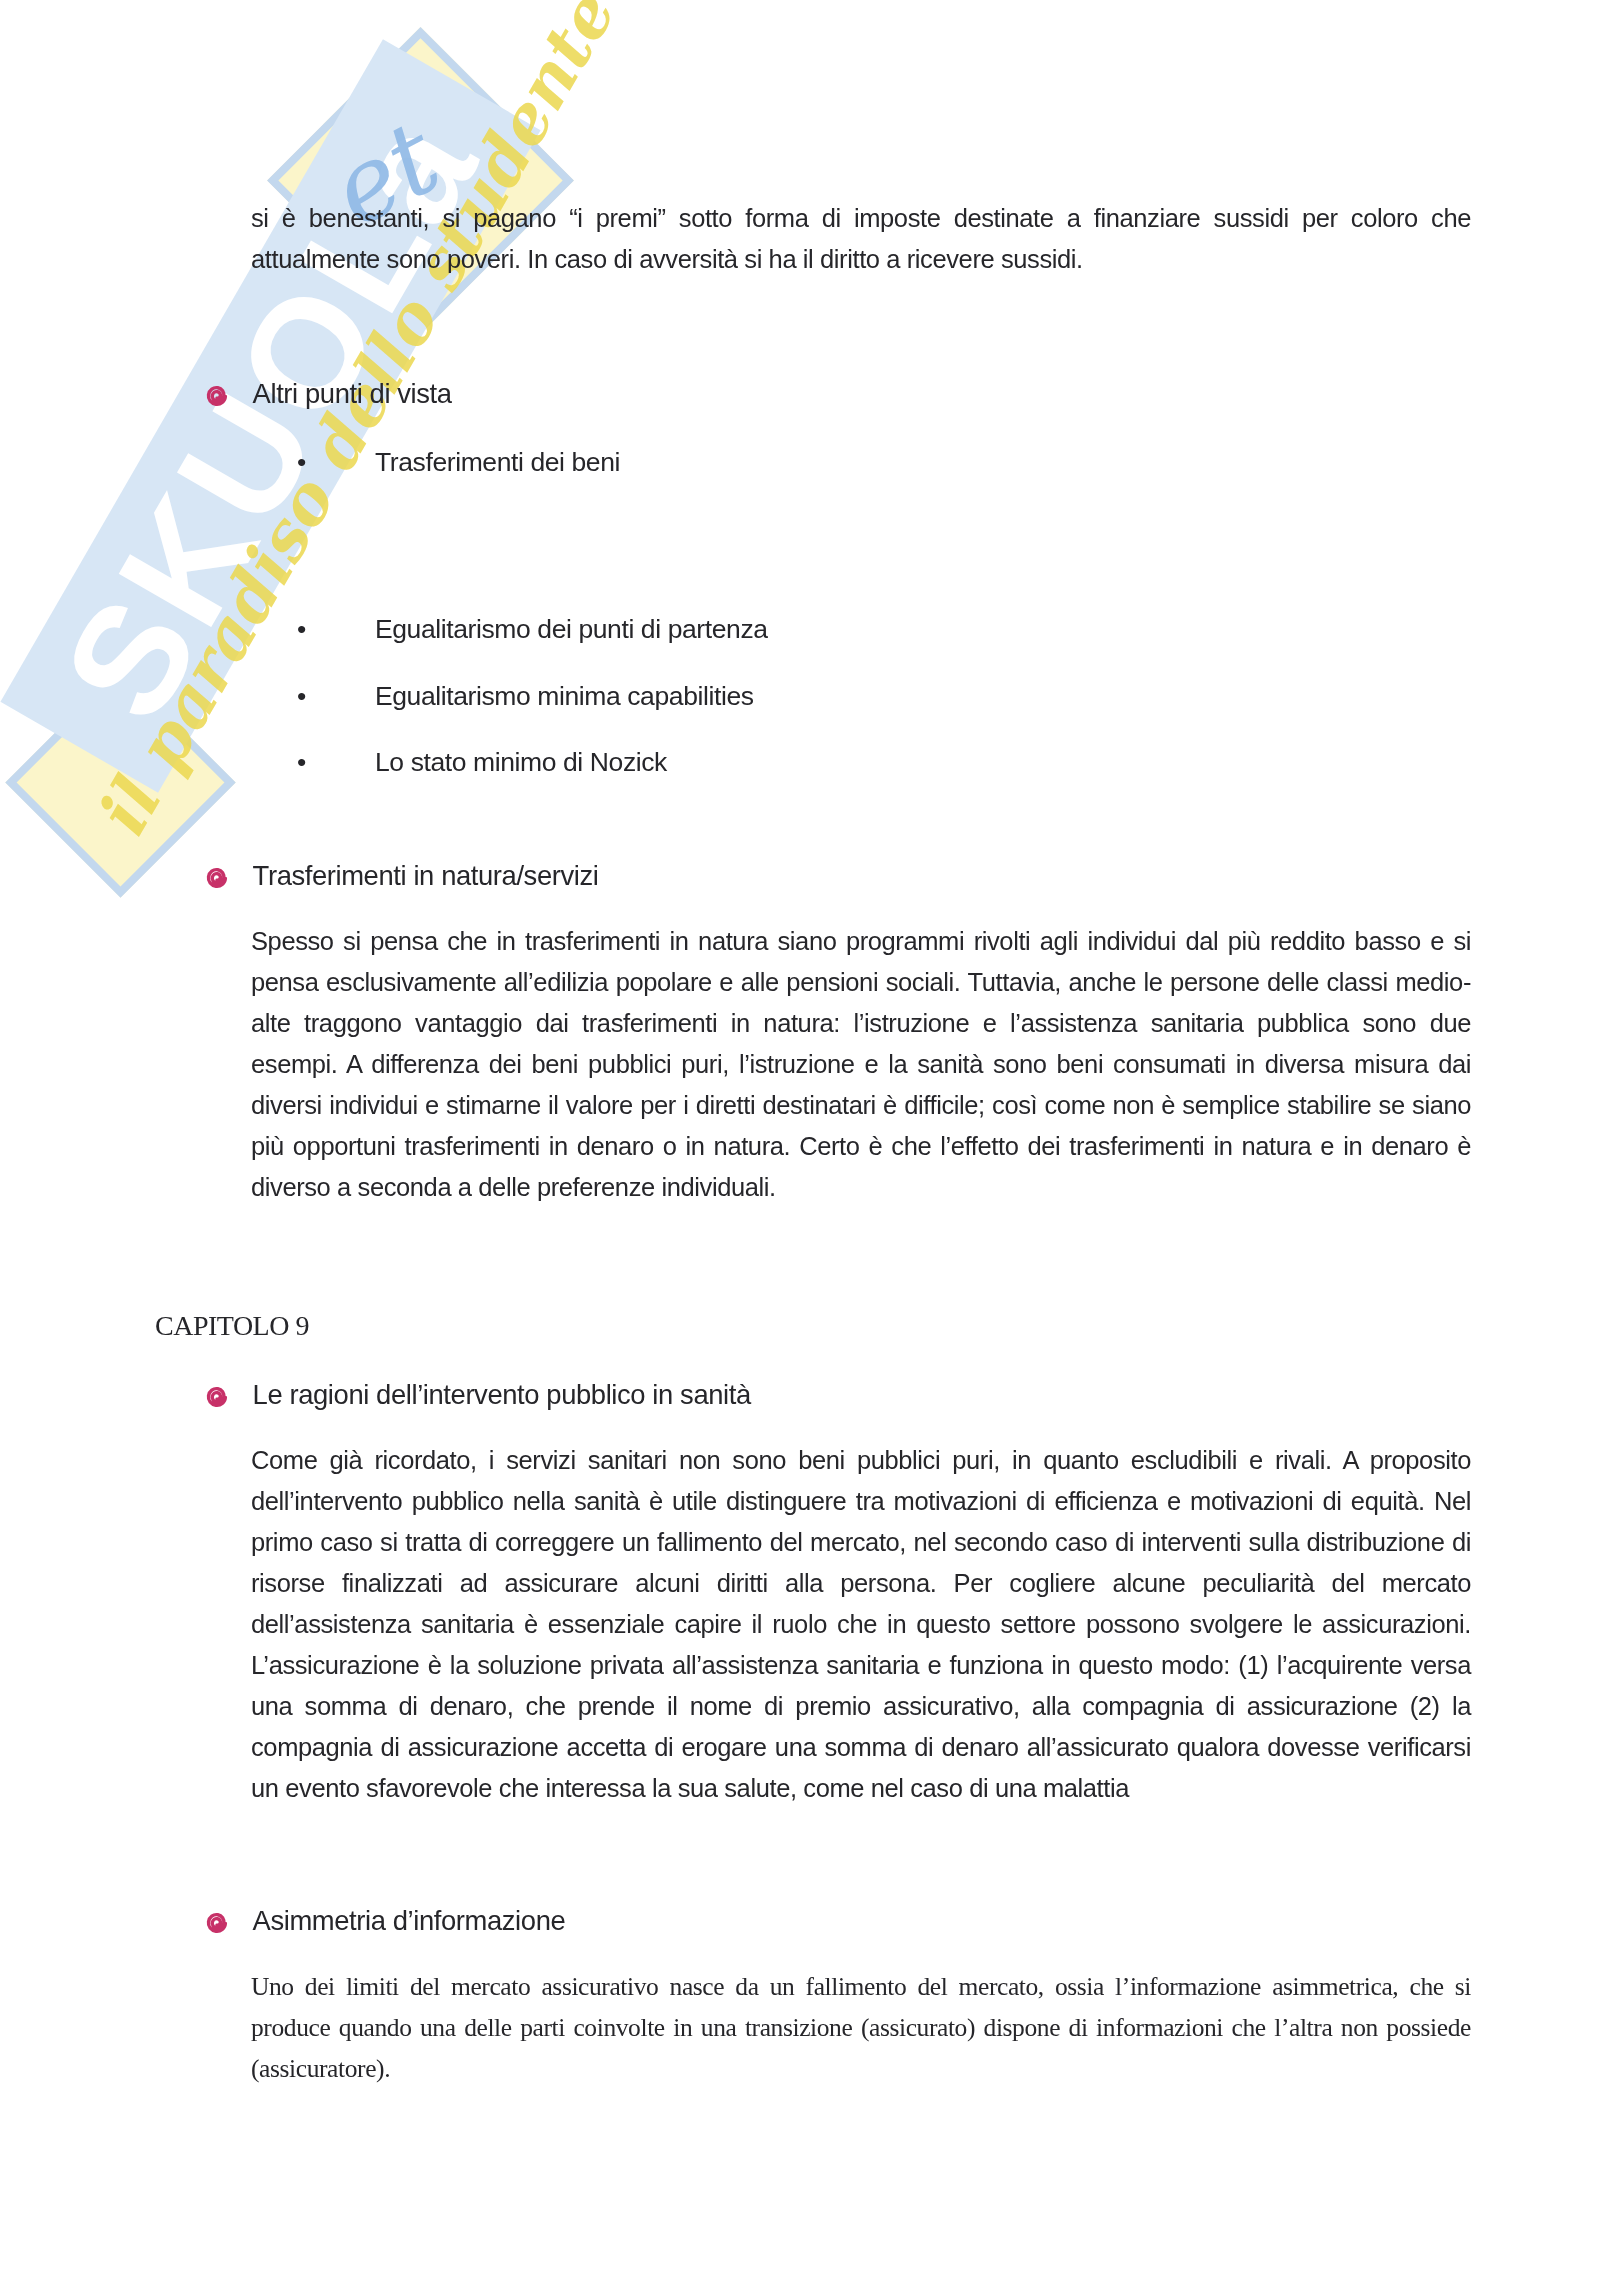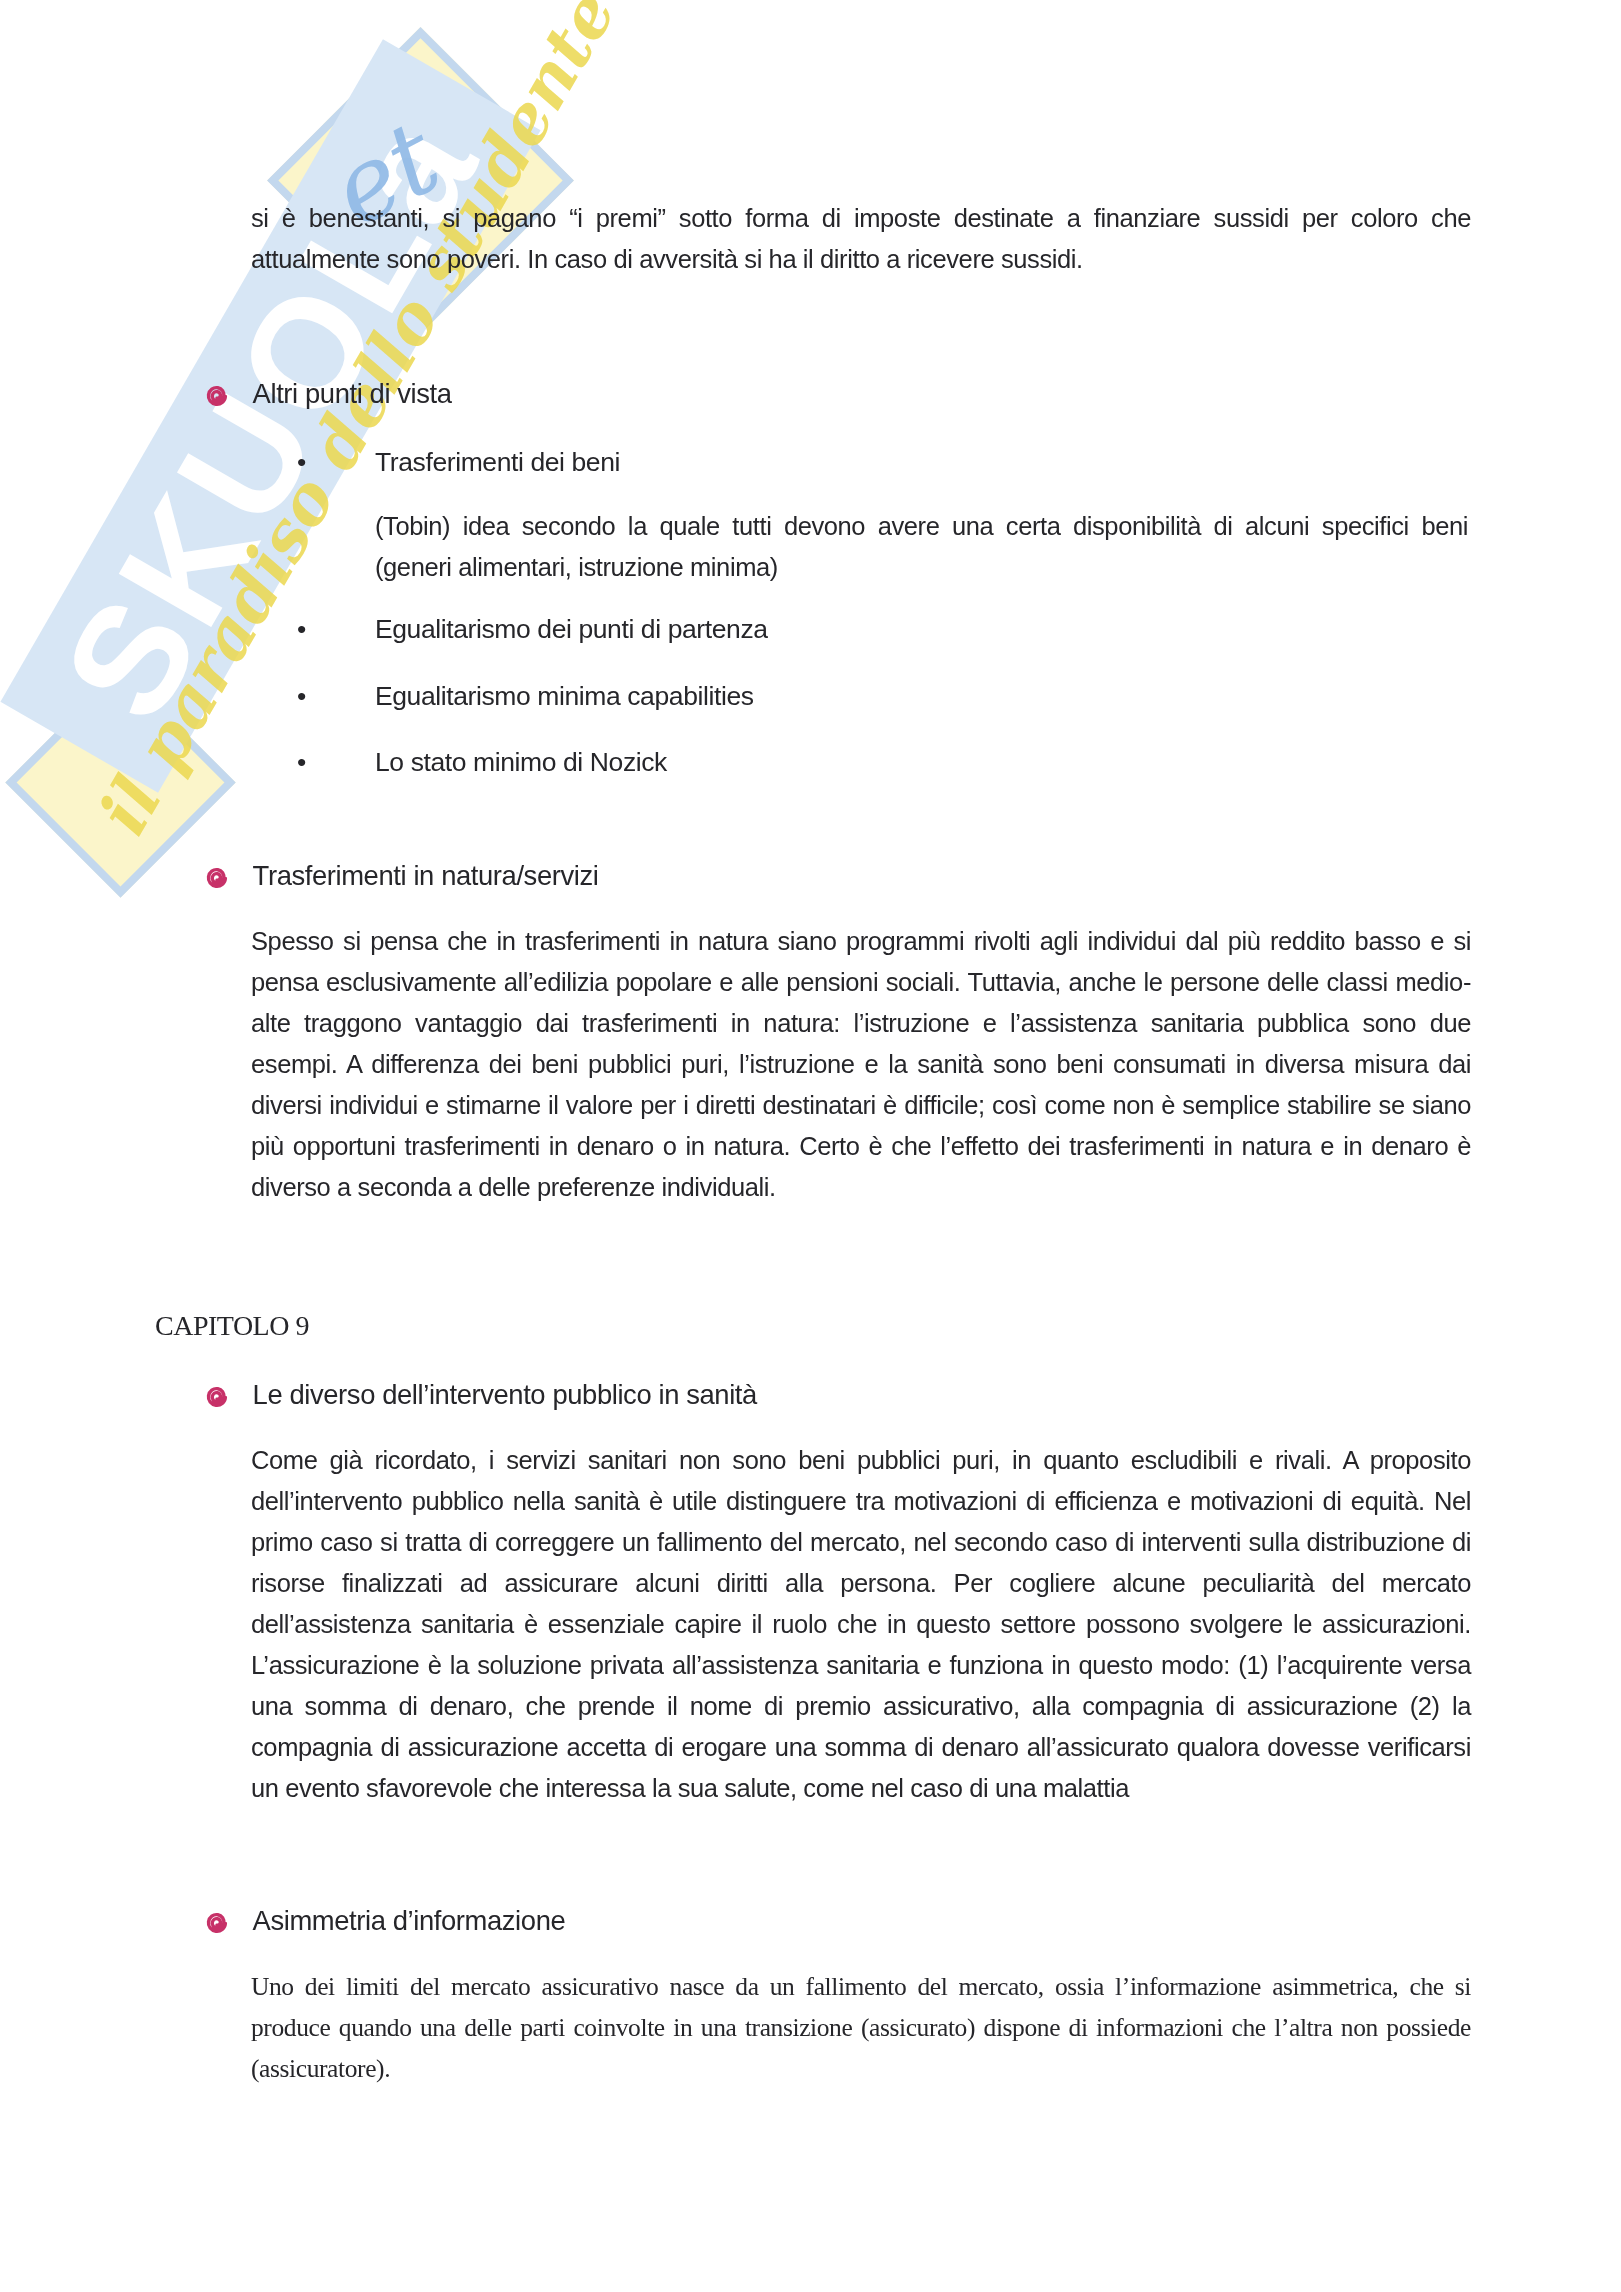--- a/index.html
+++ b/index.html
@@ -82,21 +82,20 @@
       <path d="M23.6 16.9 C23.2 21.6 19 25 14.4 24.4 C9.8 23.8 6.6 19.7 7.3 15.2 C8 10.7 12 7.7 16.3 8.5 C20.2 9.2 22.8 12.9 22 16.7 C21.3 20 18.1 22.2 14.9 21.5 C12.2 20.9 10.4 18.3 11 15.6 C11.5 13.3 13.7 11.8 16 12.3 C17.9 12.7 19.1 14.5 18.7 16.4 C18.4 17.9 16.9 18.9 15.4 18.6" fill="none" stroke="#c73168" stroke-width="3.3" stroke-linecap="round"></path>
     </svg>
     <span>Altri punti di vista</span>
   </div>
 
   <div class="bullet" style="top:431px;">
     <span class="dot">•</span>
     <span>Trasferimenti dei beni</span>
   </div>
 
-  <div class="sub-para" style="top:492px;">(Tobin) idea secondo la quale tutti devono avere una certa disponibilità di alcuni specifici beni (generi alimentari, istruzione minima)</div>
 
   <div class="bullet" style="top:598px;">
     <span class="dot">•</span>
     <span>Egualitarismo dei punti di partenza</span>
   </div>
 
   <div class="bullet" style="top:665px;">
     <span class="dot">•</span>
     <span>Egualitarismo minima capabilities</span>
   </div>
@@ -114,21 +113,21 @@
   </div>
 
   <div class="para lastline-left" style="top:907px;">Spesso si pensa che in trasferimenti in natura siano programmi rivolti agli individui dal più reddito basso e si pensa esclusivamente all’edilizia popolare e alle pensioni sociali. Tuttavia, anche le persone delle classi medio-alte traggono vantaggio dai trasferimenti in natura: l’istruzione e l’assistenza sanitaria pubblica sono due esempi. A differenza dei beni pubblici puri, l’istruzione e la sanità sono beni consumati in diversa misura dai diversi individui e stimarne il valore per i diretti destinatari è difficile; così come non è semplice stabilire se siano più opportuni trasferimenti in denaro o in natura. Certo è che l’effetto dei trasferimenti in natura e in denaro è diverso a seconda a delle preferenze individuali.</div>
 
   <div class="chapter" style="top:1296px;">CAPITOLO 9</div>
 
   <div class="heading" style="top:1364px;">
     <svg class="spiral" viewBox="0 0 30 30">
       <path d="M23.6 16.9 C23.2 21.6 19 25 14.4 24.4 C9.8 23.8 6.6 19.7 7.3 15.2 C8 10.7 12 7.7 16.3 8.5 C20.2 9.2 22.8 12.9 22 16.7 C21.3 20 18.1 22.2 14.9 21.5 C12.2 20.9 10.4 18.3 11 15.6 C11.5 13.3 13.7 11.8 16 12.3 C17.9 12.7 19.1 14.5 18.7 16.4 C18.4 17.9 16.9 18.9 15.4 18.6" fill="none" stroke="#c73168" stroke-width="3.3" stroke-linecap="round"></path>
     </svg>
-    <span>Le diverso dell’intervento pubblico in sanità</span>
+    <span>Le ragioni dell’intervento pubblico in sanità</span>
   </div>
 
   <div class="para lastline-left" style="top:1426px;">Come già ricordato, i servizi sanitari non sono beni pubblici puri, in quanto escludibili e rivali. A proposito dell’intervento pubblico nella sanità è utile distinguere tra motivazioni di efficienza e motivazioni di equità. Nel primo caso si tratta di correggere un fallimento del mercato, nel secondo caso di interventi sulla distribuzione di risorse finalizzati ad assicurare alcuni diritti alla persona. Per cogliere alcune peculiarità  del mercato dell’assistenza sanitaria è essenziale capire il ruolo che in questo settore possono svolgere le assicurazioni. L’assicurazione è la soluzione privata all’assistenza sanitaria e funziona in questo modo: (1) l’acquirente versa una somma di denaro, che prende il nome di premio assicurativo, alla compagnia di assicurazione (2) la compagnia di assicurazione accetta di erogare una somma di denaro all’assicurato qualora dovesse verificarsi un evento sfavorevole che interessa la sua salute, come nel caso di una malattia</div>
 
   <div class="heading" style="top:1890px;">
     <svg class="spiral" viewBox="0 0 30 30">
       <path d="M23.6 16.9 C23.2 21.6 19 25 14.4 24.4 C9.8 23.8 6.6 19.7 7.3 15.2 C8 10.7 12 7.7 16.3 8.5 C20.2 9.2 22.8 12.9 22 16.7 C21.3 20 18.1 22.2 14.9 21.5 C12.2 20.9 10.4 18.3 11 15.6 C11.5 13.3 13.7 11.8 16 12.3 C17.9 12.7 19.1 14.5 18.7 16.4 C18.4 17.9 16.9 18.9 15.4 18.6" fill="none" stroke="#c73168" stroke-width="3.3" stroke-linecap="round"></path>
     </svg>
     <span>Asimmetria d’informazione</span>
   </div>

